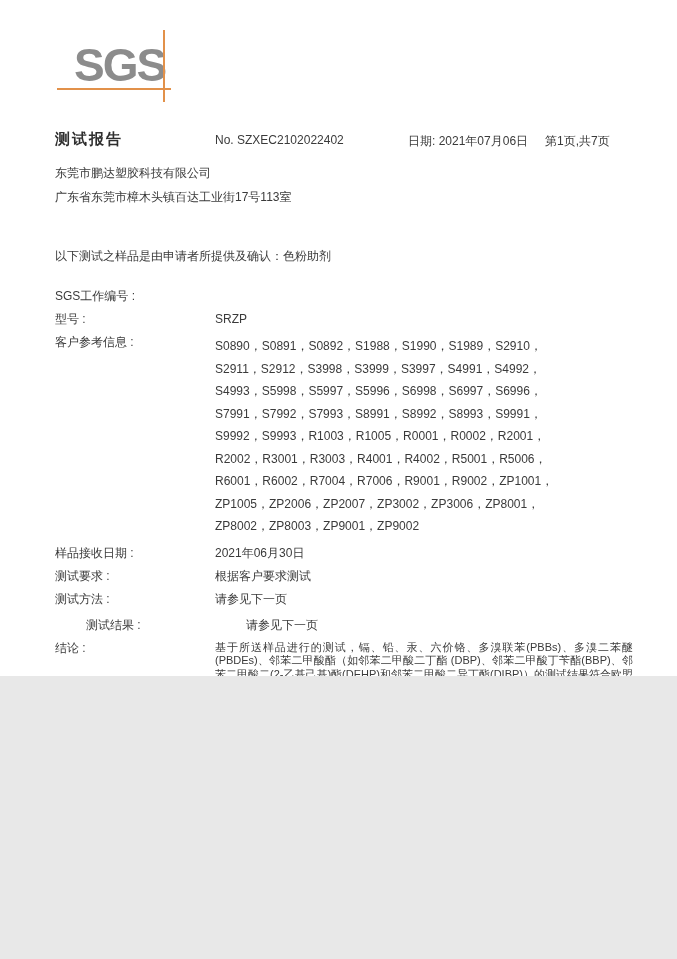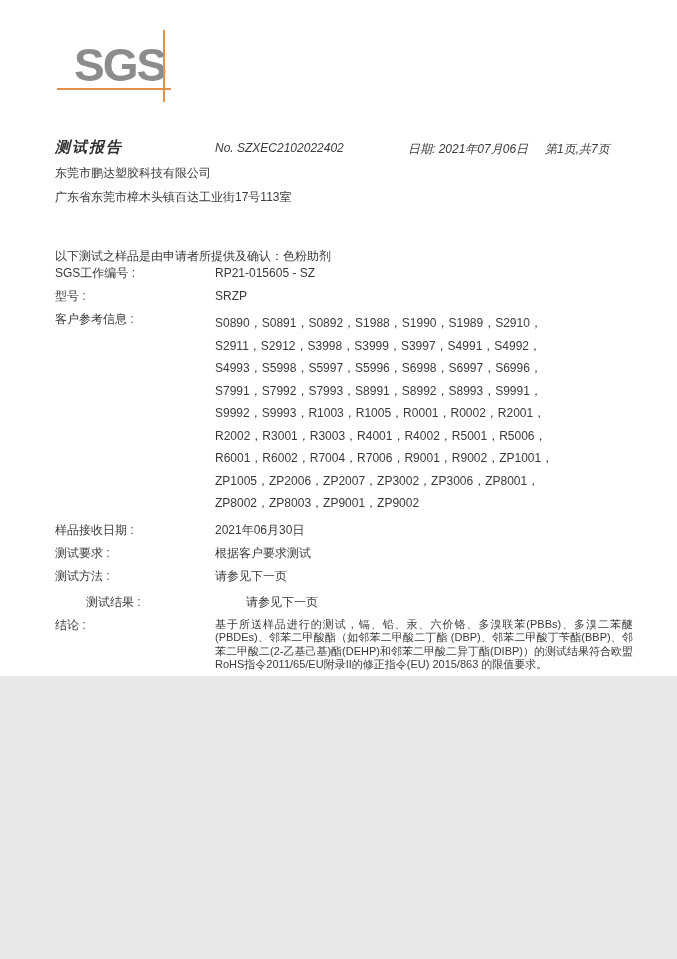--- a/index.html
+++ b/index.html
@@ -11,31 +11,31 @@
   }
   
   .logo-text{
     position:absolute; left:74px; top:42px;
     font-size:46px; font-weight:bold; letter-spacing:-2px; line-height:1;
     color:#8c8c8c;
   }
   .logo-hline{position:absolute; left:57px; top:88px; width:114px; height:2px; background:#e2914a;}
   .logo-vline{position:absolute; left:163px; top:30px; width:2px; height:72px; background:#e2914a;}
 
-  .title-row{position:absolute; left:55px; top:138px; width:585px; height:20px;font-style:italic;}
+  .title-row{position:absolute; left:55px; top:130px; width:585px; height:20px;}
   .report-title{position:absolute; left:0; top:0; font-size:15px; font-weight:bold; color:#2e2e2e; letter-spacing:2px;}
   .report-no{position:absolute; left:160px; top:3px; font-size:12px;}
   .report-date{position:absolute; left:353px; top:3px; font-size:12px;}
   .report-page{position:absolute; left:490px; top:3px; font-size:12px;}
 
   
   .body-content{position:absolute; left:55px; top:166px; width:578px; font-size:12px; line-height:15px;}
   .company{margin:0 0 9px 0;}
   .address{margin:0 0 44px 0;}
-  .statement{margin:0 0 2px 0;}
+  .statement{margin:0 0 25px 0;}
   .kvrow{display:flex; margin-bottom:8px;}
   .kvrow .k{width:160px; flex:0 0 160px;}
   .kvrow .v{flex:1;}
   .ref-line{line-height:22.5px;}
   .row-result{margin-top:11px;margin-left:31px;}
   .row-conclusion{margin-top:8px;}
   .conclusion-text{font-size:11px; line-height:13.6px; width:422px; text-align:justify;}
 
   
   .footer-legal{
@@ -81,21 +81,20 @@
   </div>
 
   <div class="body-content">
     <div class="company">东莞市鹏达塑胶科技有限公司</div>
     <div class="address">广东省东莞市樟木头镇百达工业街17号113室</div>
 
     <div class="statement">以下测试之样品是由申请者所提供及确认：色粉助剂</div>
 
     <div class="kvrow">
       <span class="k">SGS工作编号 :</span>
-      <span class="v">RP21-015605 - SZ</span>
     </div>
 
     <div class="kvrow">
       <span class="k">型号 :</span>
       <span class="v">SRZP</span>
     </div>
 
     <div class="kvrow">
       <span class="k">客户参考信息 :</span>
       <span class="v">

